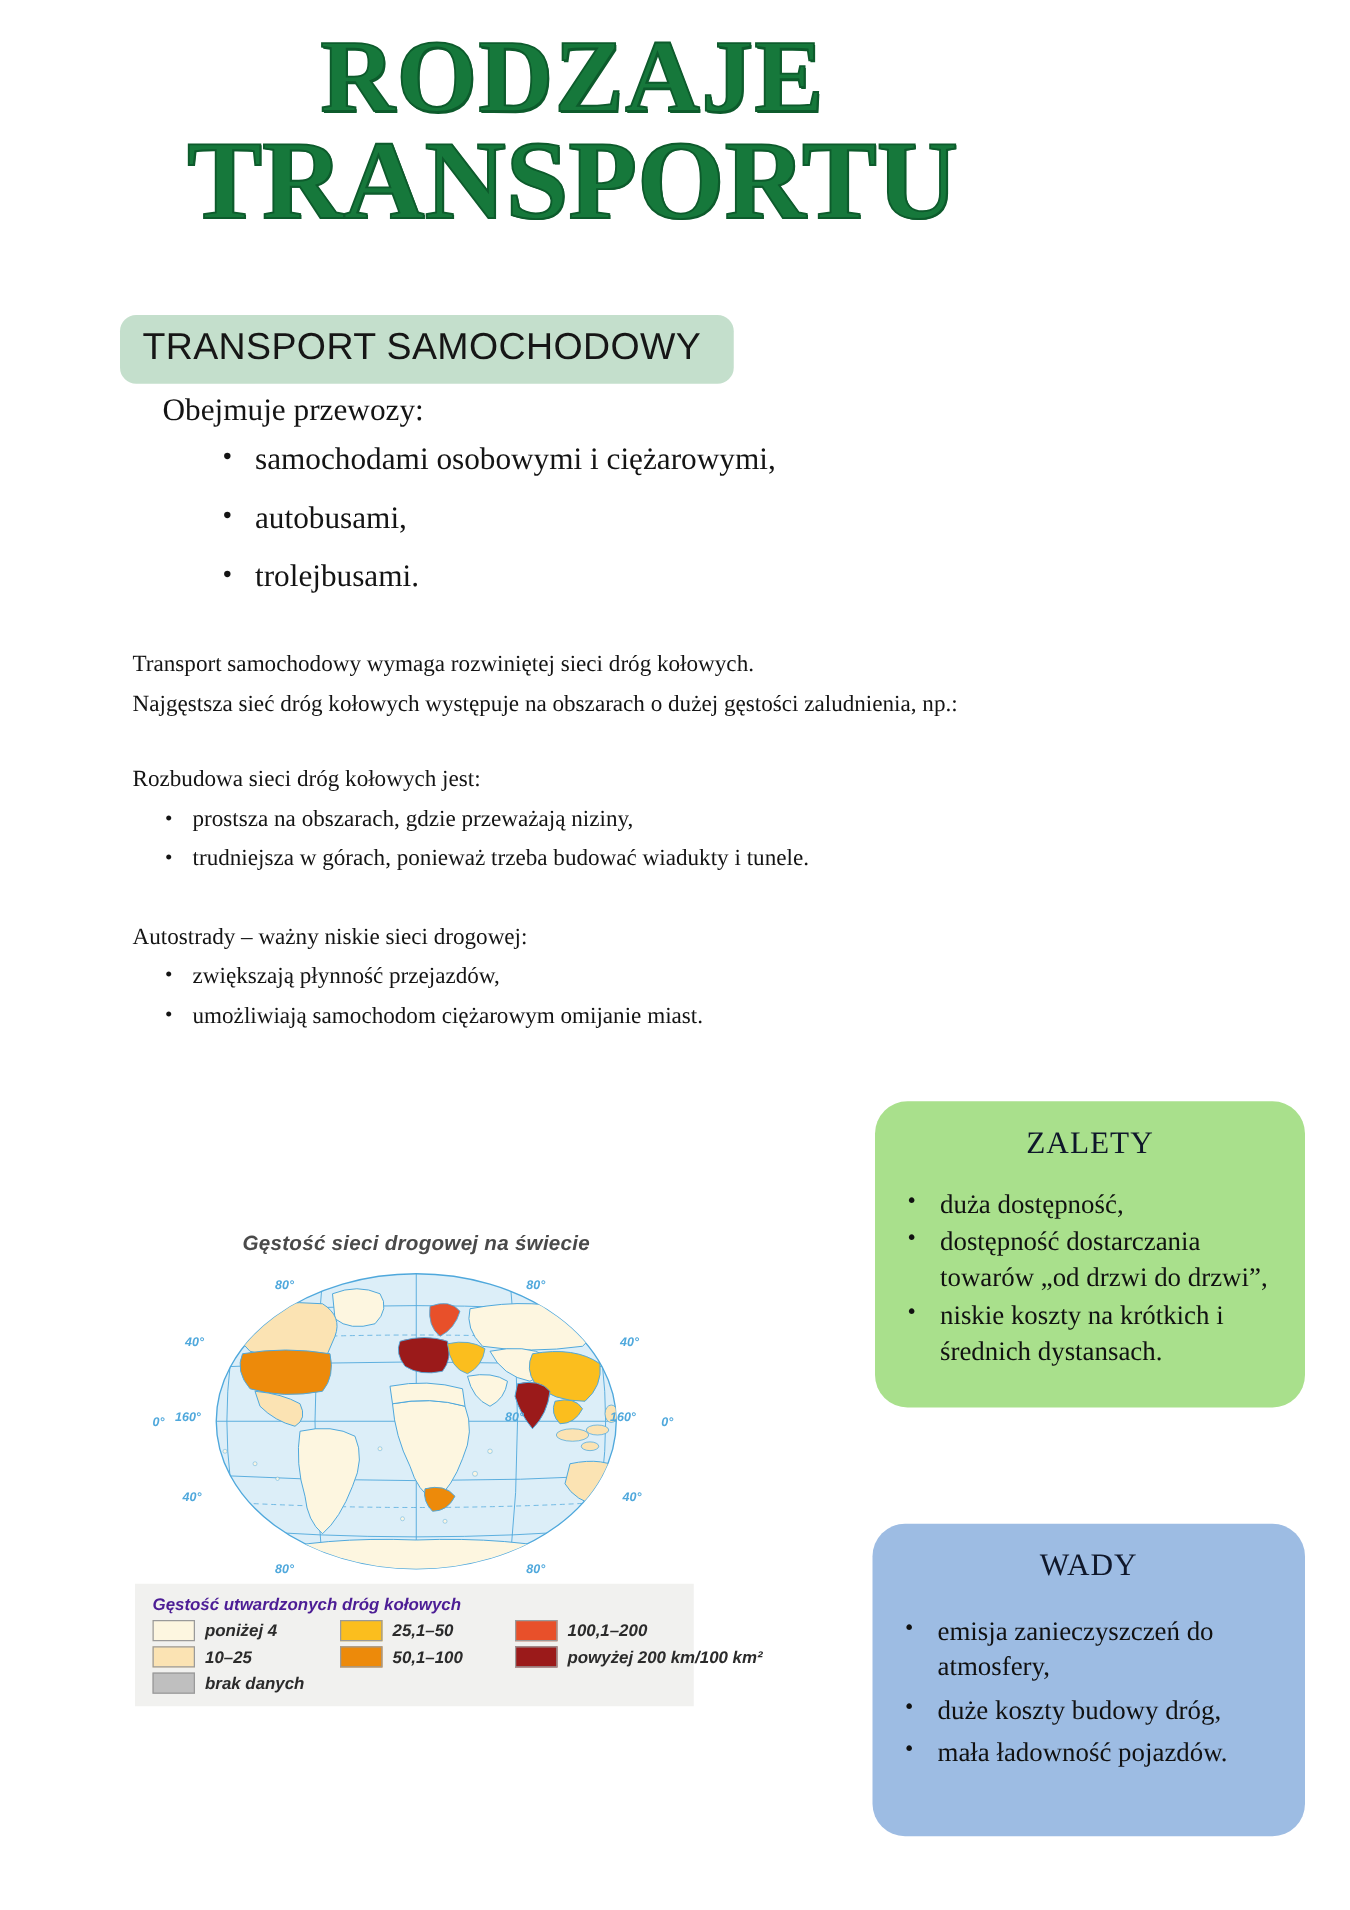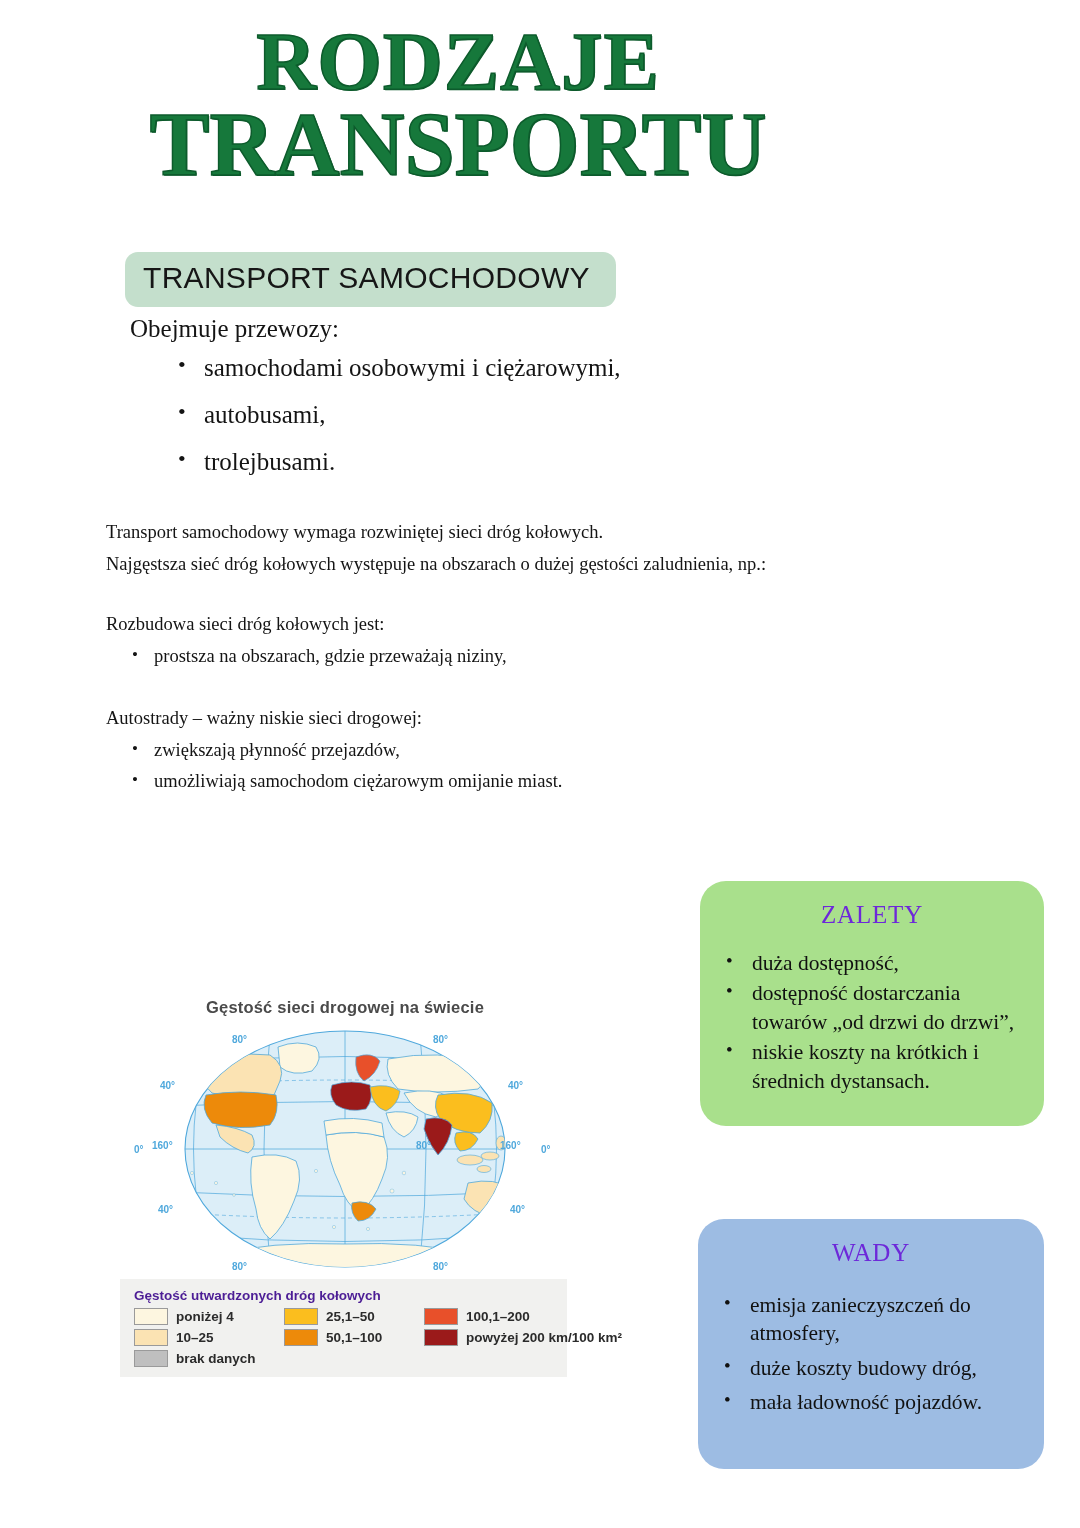--- a/index.html
+++ b/index.html
@@ -47,21 +47,20 @@
     top: 252px;
     min-width: 462px;
     padding: 9px 26px 12px 18px;
     background: #c4dfcc;
     border-radius: 13px;
     font-family: "Liberation Sans", "DejaVu Sans", sans-serif;
     font-size: 30px;
     letter-spacing: 0.3px;
     color: #161616;
     white-space: nowrap;
-    margin-left: 29px;
   }
 
   
   #intro {
     position: absolute;
     left: 130px;
     top: 313px;
     width: 640px;
   }
   #intro .lead {
@@ -130,21 +129,21 @@
   .callout {
     position: absolute;
     border-radius: 26px;
   }
   .callout .c-title {
     text-align: center;
     font-size: 25px;
     letter-spacing: 0.8px;
     margin: 0;
     padding-top: 20px;
-    color: #6d28d9;
+    color: #0f172a;
   }
   .callout ul {
     margin: 0;
     padding: 20px 16px 0 24px;
     list-style: none;
   }
   .callout ul li {
     position: relative;
     padding-left: 28px;
     font-size: 21.5px;
@@ -258,20 +257,21 @@
 
 <div id="body-text">
   <p class="para p-line">Transport samochodowy wymaga rozwiniętej sieci dróg kołowych.</p>
   <p class="para p-line">Najgęstsza sieć dróg kołowych występuje na obszarach o dużej gęstości zaludnienia, np.:</p>
 
   <div class="gap-1"></div>
 
   <p class="para p-line">Rozbudowa sieci dróg kołowych jest:</p>
   <ul>
     <li>prostsza na obszarach, gdzie przeważają niziny,</li>
+    <li>trudniejsza w górach, ponieważ trzeba budować wiadukty i tunele.</li>
   </ul>
 
   <div class="gap-2"></div>
 
   <p class="para p-line">Autostrady – ważny niskie sieci drogowej:</p>
   <ul>
     <li>zwiększają płynność przejazdów,</li>
     <li>umożliwiają samochodom ciężarowym omijanie miast.</li>
   </ul>
 </div>
@@ -287,21 +287,21 @@
 
 <div class="callout" id="cons-box" style="background: rgb(157, 188, 227);">
   <p class="c-title">WADY</p>
   <ul>
     <li>emisja zanieczyszczeń do atmosfery,</li>
     <li> duże koszty budowy dróg,</li>
     <li> mała ładowność pojazdów.</li>
   </ul>
 </div>
 
-<figure id="map-figure" style="margin:12px;">
+<figure id="map-figure" style="margin:0;font-style:italic;">
   <figcaption id="map-caption">Gęstość sieci drogowej na świecie</figcaption>
 
   <svg id="map-canvas" viewBox="0 0 450 252">
     <defs>
       <clipPath id="globeClip">
         <ellipse cx="225" cy="126" rx="160" ry="118"></ellipse>
       </clipPath>
     </defs>
 
     <ellipse cx="225" cy="126" rx="160" ry="118" fill="#DCEEF8" stroke="#4FA8DC" stroke-width="1.1"></ellipse>

